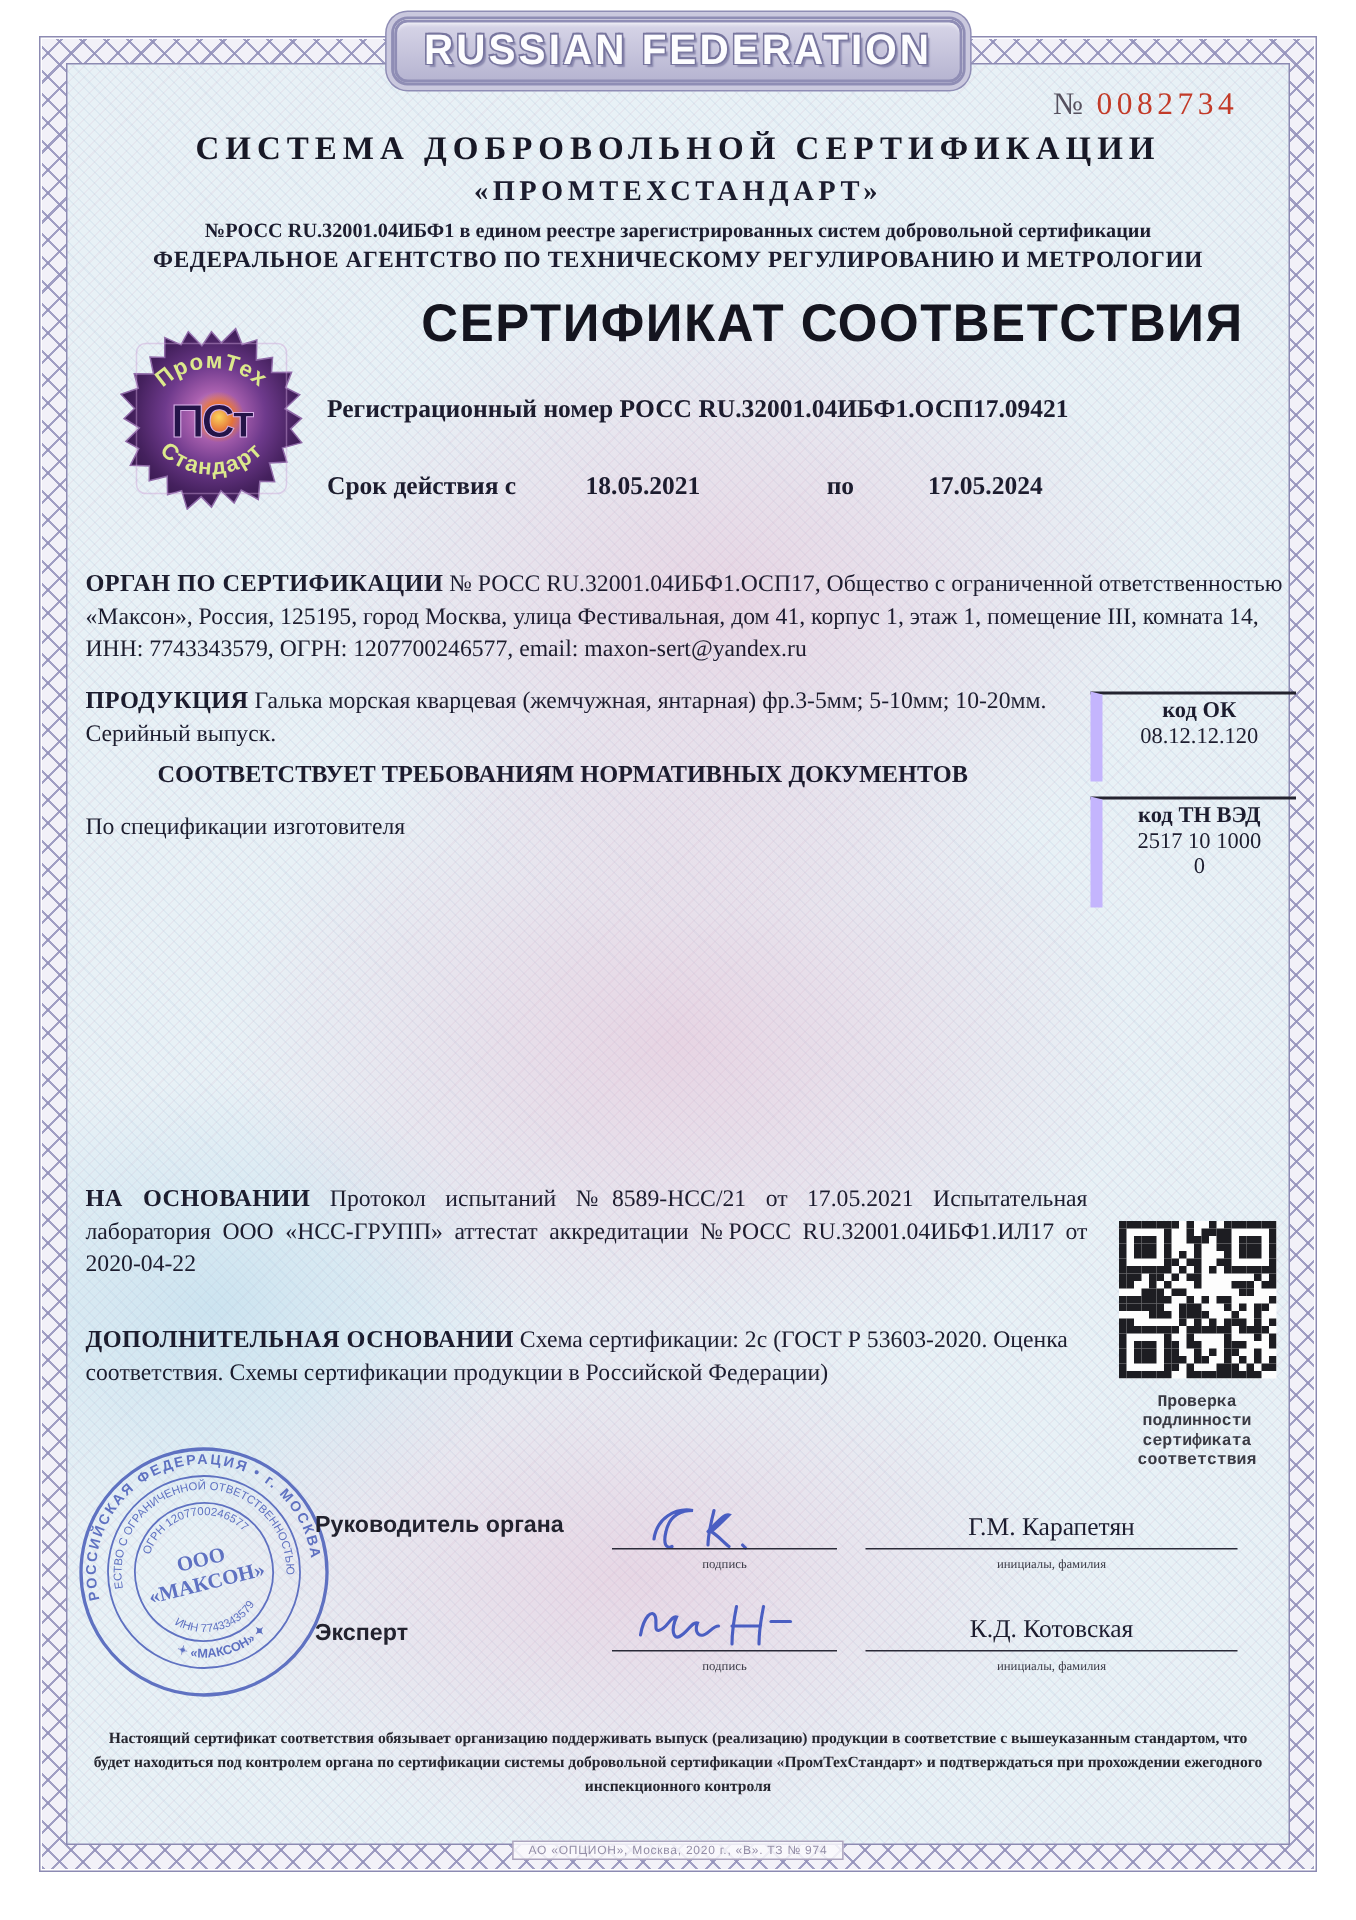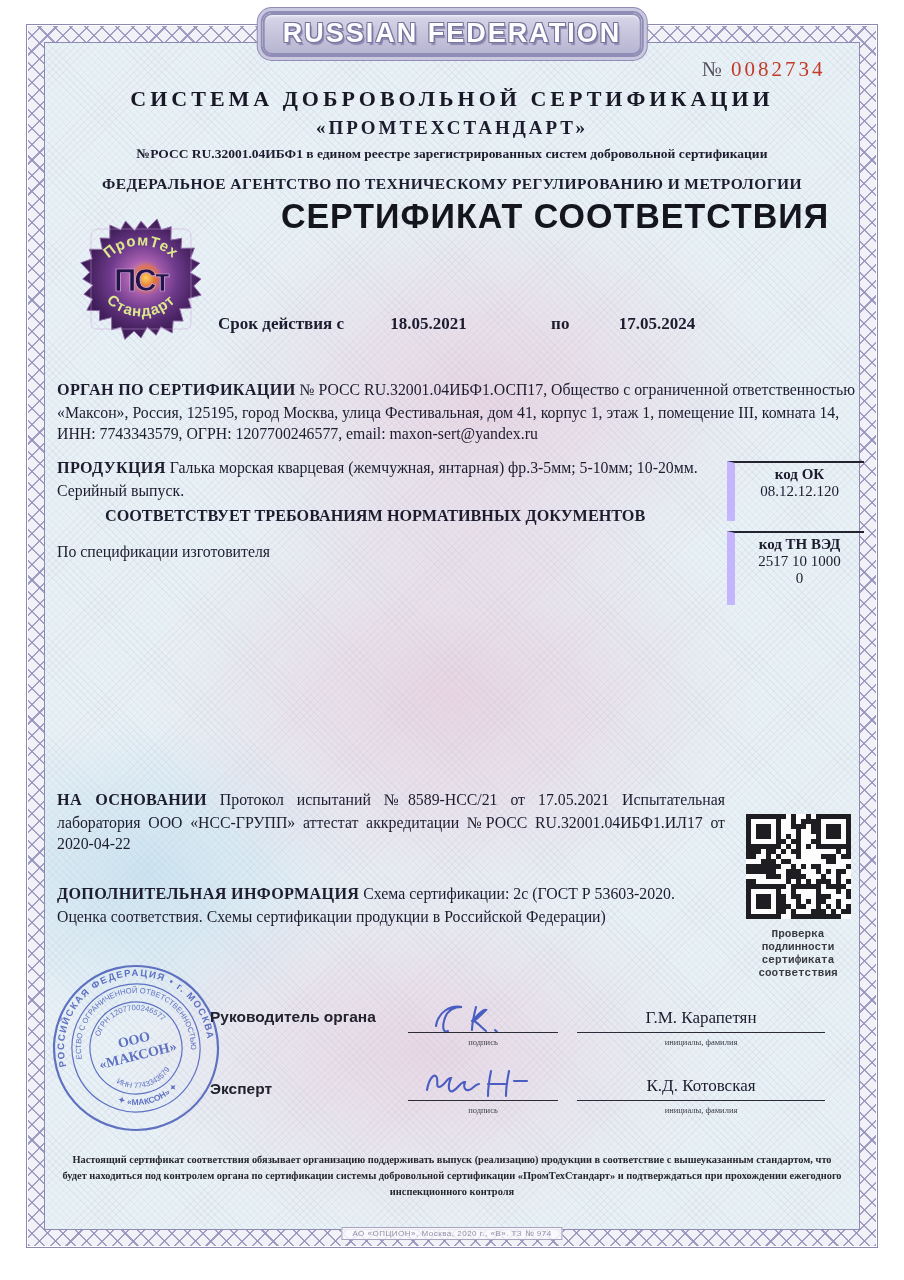--- a/index.html
+++ b/index.html
@@ -31,21 +31,21 @@
     letter-spacing:2px; color:#fdfdff; display:inline-block; transform:scaleY(1.05);
     text-shadow:-1px -1px 0 #77759e, 1px -1px 0 #77759e, -1px 1px 0 #77759e, 1px 1px 0 #77759e, 2px 2px 1px #8a88ae; }
   .cert-no { position:absolute; top:57px; left:656px; font-size:21px; letter-spacing:1px;margin-left:46px; }
   .cert-no .pref { color:#55505e; margin-right:8px; }
   .cert-no .num { color:#c23a28; letter-spacing:3px; }
 
   .hdr { position:absolute; top:86px; left:52px; width:800px; text-align:center; }
   .hdr-l1 { font-size:22px; font-weight:bold; letter-spacing:4px; color:#181826; }
   .hdr-l2 { font-size:19px; font-weight:bold; letter-spacing:3px; margin-top:5px; }
   .hdr-l3 { font-size:13.5px; font-weight:bold; margin-top:7px; }
-  .hdr-l4 { font-size:15.5px; font-weight:bold; letter-spacing:.4px; margin-top:13px; }
+  .hdr-l4 { font-size:15.5px; font-weight:bold; letter-spacing:.4px; margin-top:3px; }
 
   .title { position:absolute; top:197px; left:235px; width:640px; text-align:center;
     font-family:"Liberation Sans", sans-serif; font-weight:bold; font-size:34px;
     letter-spacing:1px; color:#15151f; transform:scaleY(1.04); }
 
   .reg-line { position:absolute; top:263px; left:218px; font-size:17px; font-weight:bold; }
   .validity { position:absolute; top:314px; left:218px; font-size:17px; font-weight:bold; }
   .validity .d1 { margin-left:42px; } .validity .pp { margin-left:80px; } .validity .d2 { margin-left:45px; }
 
   
@@ -146,20 +146,24 @@
     <circle cx="66" cy="60" r="17" fill="url(#sun)" opacity=".9"></circle>
     <text font-family="Liberation Sans, sans-serif" font-size="15" font-weight="bold" fill="#dcе98c" style="fill:#dce98c; letter-spacing:1px;">
       <textPath href="#lg-top" startOffset="50%" text-anchor="middle">ПромТех</textPath>
     </text>
     <text font-family="Liberation Sans, sans-serif" font-size="15" font-weight="bold" style="fill:#dce98c; letter-spacing:1px;">
       <textPath href="#lg-bot" startOffset="50%" text-anchor="middle">Стандарт</textPath>
     </text>
     <text x="61" y="73" text-anchor="middle" font-family="Liberation Sans, sans-serif" font-size="31" font-weight="bold" style="fill:#241448; stroke:#d8b0e8; stroke-width:.7; letter-spacing:-2px;">ПСт</text>
   </svg>
 
+  <div class="reg-line">
+    <span>Регистрационный номер</span>
+    <span>РОСС RU.32001.04ИБФ1.ОСП17.09421</span>
+  </div>
 
   <div class="validity">
     <span>Срок действия с</span>
     <span class="d1">18.05.2021</span>
     <span class="pp">по</span>
     <span class="d2">17.05.2024</span>
   </div>
 
   <p class="para p-organ">
     <b>ОРГАН ПО СЕРТИФИКАЦИИ</b>
@@ -441,21 +445,21 @@
           <rect x="90" y="100" width="5" height="5"></rect>
         </g>
     </svg>
     <div class="qr-caption">Проверка
 подлинности
 сертификата
 соответствия</div>
   </div>
 
   <p class="para p-addinfo">
-    <b>ДОПОЛНИТЕЛЬНАЯ ИНФОРМАЦИЯ</b>
+    <b>ДОПОЛНИТЕЛЬНАЯ ОСНОВАНИИ</b>
     <span>Схема сертификации: 2с (ГОСТ Р 53603-2020. Оценка соответствия. Схемы сертификации продукции в Российской Федерации)</span>
   </p>
 
   <svg class="stamp" viewBox="0 0 180 180">
     <defs>
       <path id="st-outer" d="M 90,90 m -72,0 a 72,72 0 1,1 144,0 a 72,72 0 1,1 -144,0" fill="none"></path>
       <path id="st-r2t" d="M 90,90 m -55,0 a 55,55 0 1,1 110,0 a 55,55 0 1,1 -110,0" fill="none"></path>
       <path id="st-r2b" d="M 90,90 m -57,0 a 57,57 0 1,0 114,0 a 57,57 0 1,0 -114,0" fill="none"></path>
       <path id="st-r3t" d="M 90,90 m -38,0 a 38,38 0 1,1 76,0 a 38,38 0 1,1 -76,0" fill="none"></path>
       <path id="st-r3b" d="M 90,90 m -40,0 a 40,40 0 1,0 80,0 a 40,40 0 1,0 -80,0" fill="none"></path>

